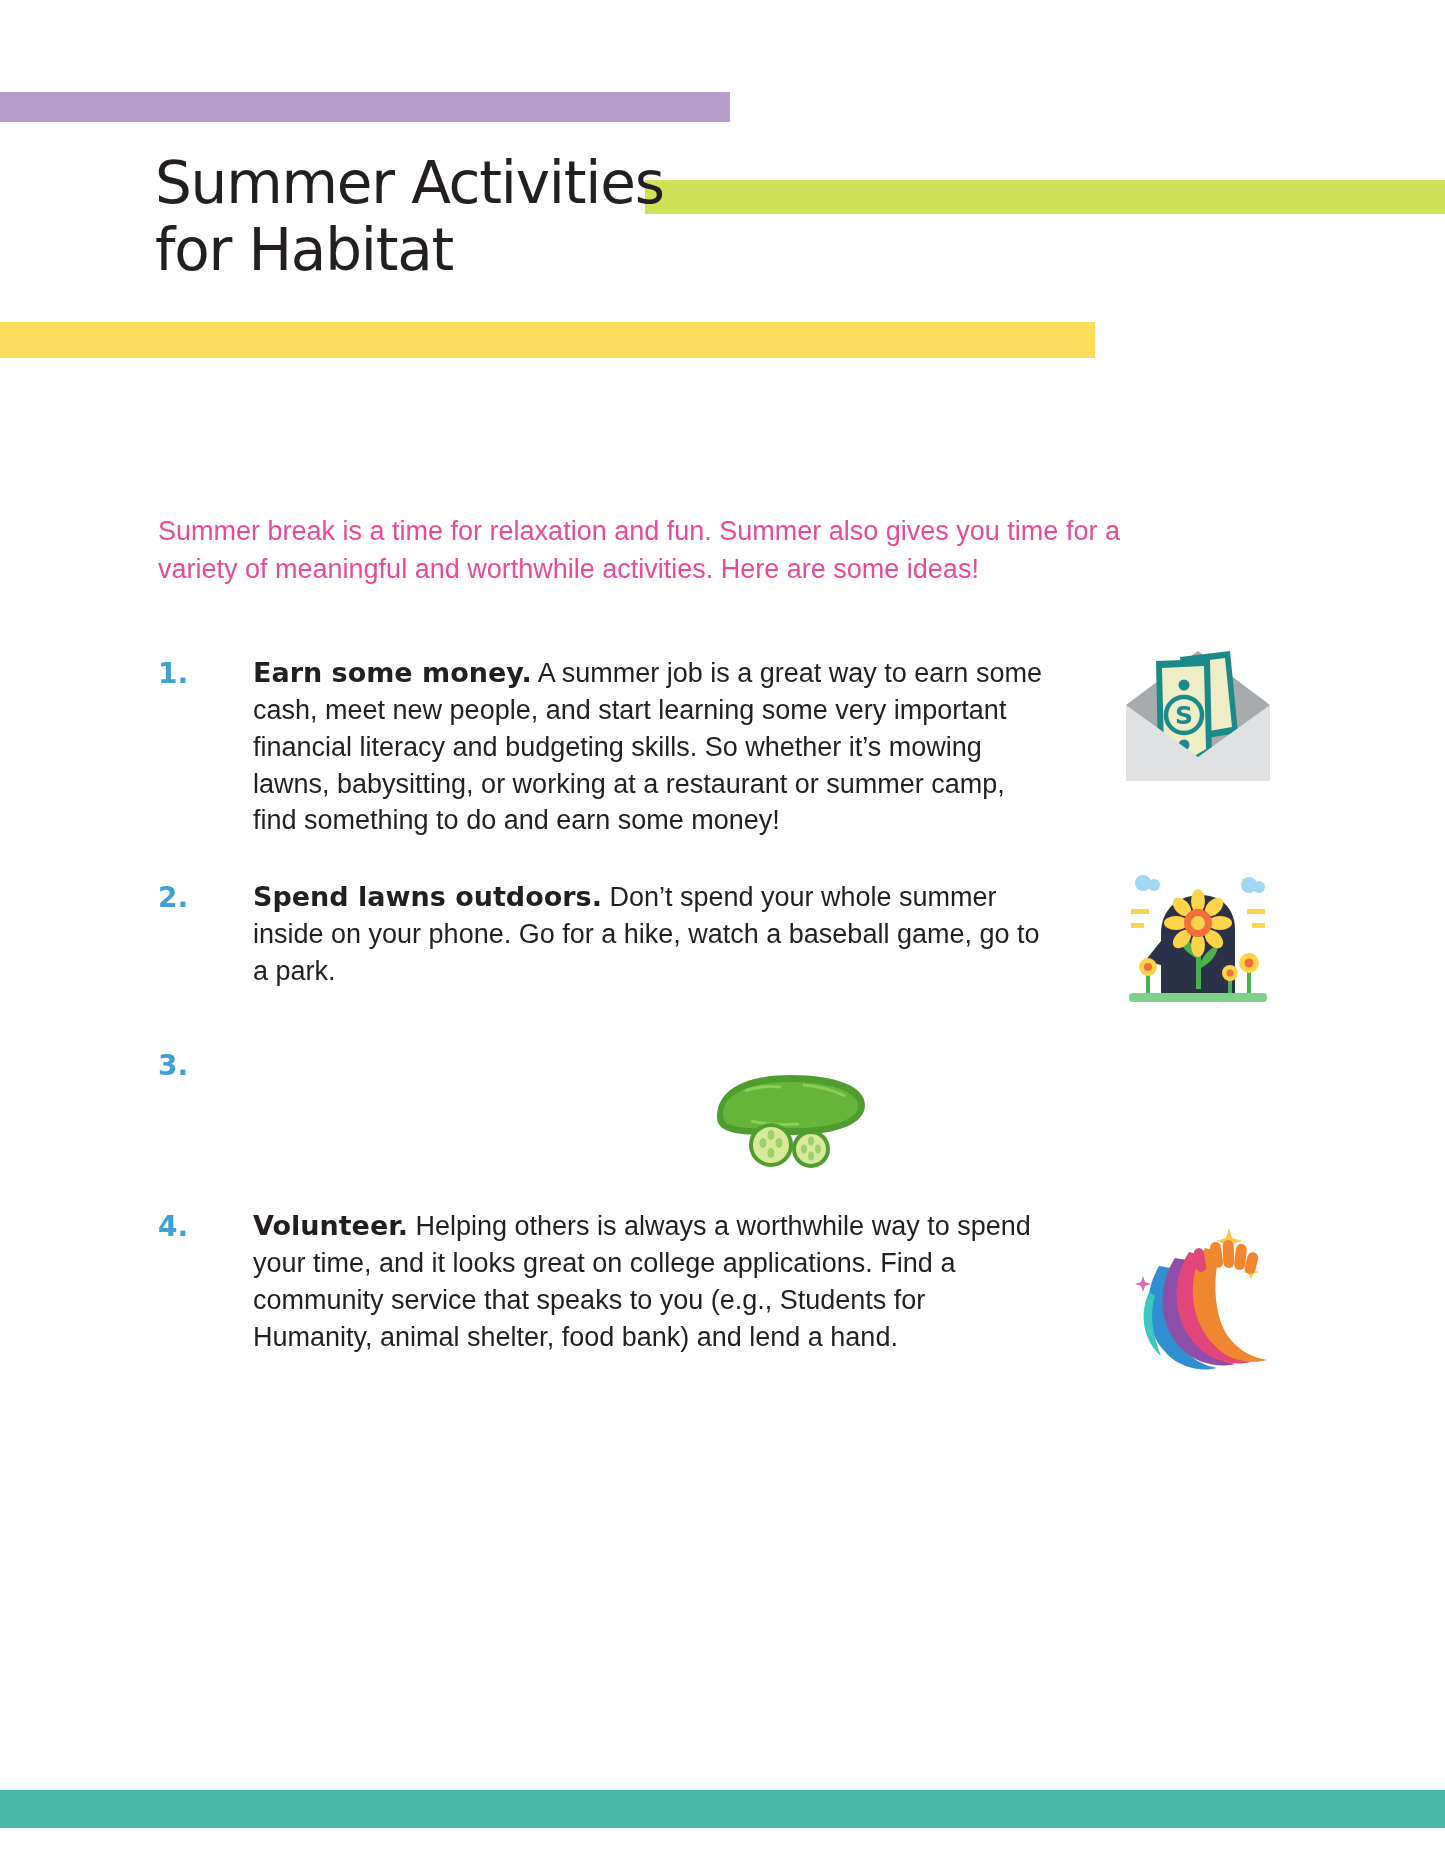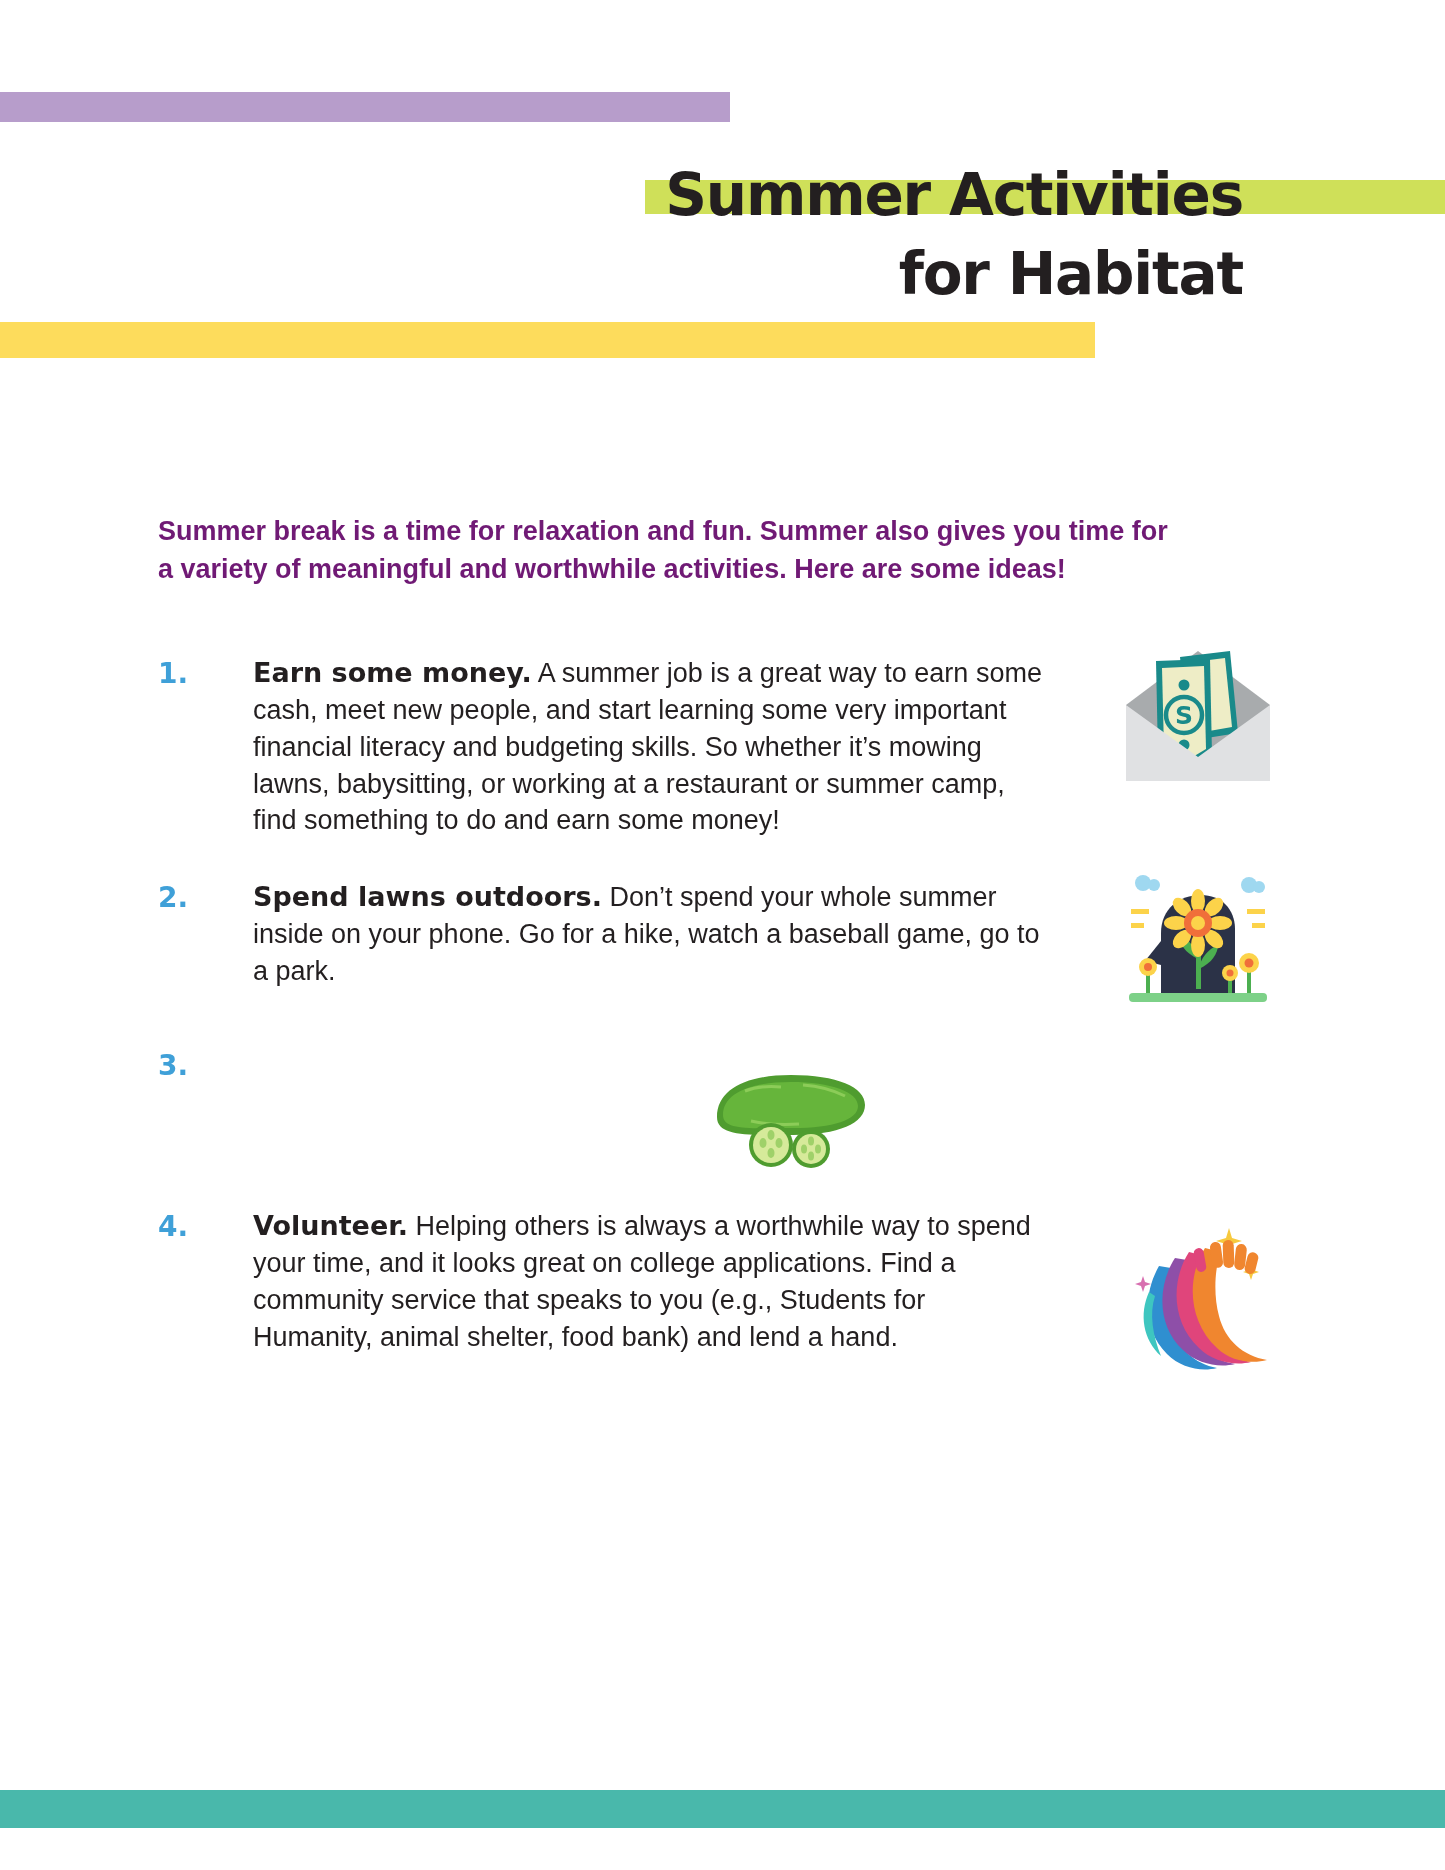--- a/index.html
+++ b/index.html
@@ -24,40 +24,38 @@
     font-size:66px;
     font-weight:bold;
     color:#3fa0d8;
     letter-spacing:-1px;
     line-height:1.0;
     margin:0 0 6px 0;
     font-family:"DejaVu Sans", sans-serif;
   }
   .title-line {
     font-size:58px;
-    font-weight:bold;
+    font-weight:normal;
     color:#231f20;
     line-height:1.16;
-    margin:12px;
+    margin:0;
     letter-spacing:-1.2px;
     font-family:"DejaVu Sans", sans-serif;
     position:relative;
     z-index:3;
-    text-align:right;
   }
 
   
   .intro {
     position:absolute;
     left:158px; top:512px;
     width:1020px;
     font-size:27px;
     line-height:1.42;
-    color:#701a75;
-    font-weight:bold;
+    color:#ec4899;
   }
 
   
   .list { position:absolute; left:158px; top:655px; width:1180px; }
   .item { position:relative; display:flex; align-items:flex-start; }
   .item-num {
     width:62px;
     flex:0 0 62px;
     font-size:28px;
     font-weight:bold;

